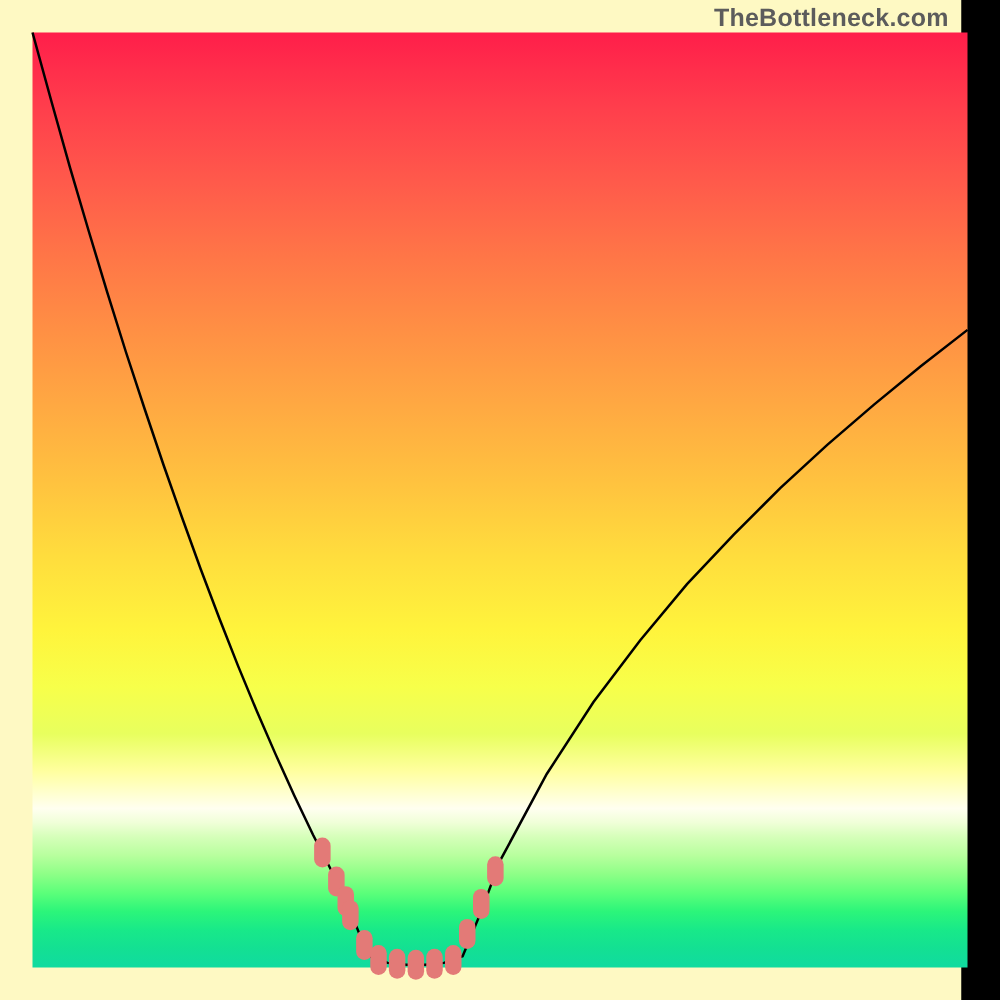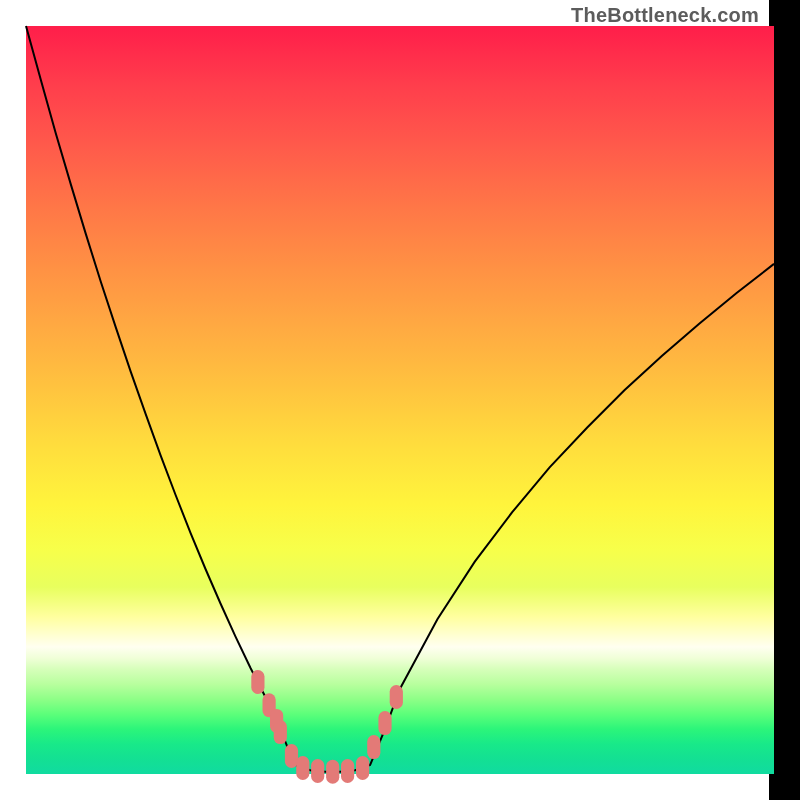--- a/index.html
+++ b/index.html
@@ -1,20 +1,20 @@
 <!DOCTYPE html>
 <html><head>
 <meta charset="utf-8">
 <style>
   * { margin: 0; padding: 0; box-sizing: border-box; }
   html, body { width: 800px; height: 800px; overflow: hidden; background: #000; }
   .frame {
     width: 769px;
     height: 800px;
-    background: #ffffff;
+    background: #fef9c3;
     position: relative;
   }
   .plot {
     position: absolute;
     left: 26px;
     top: 26px;
     width: 748px;
     height: 748px;
     background: linear-gradient(to bottom,
       #ff1e4a 0%,

